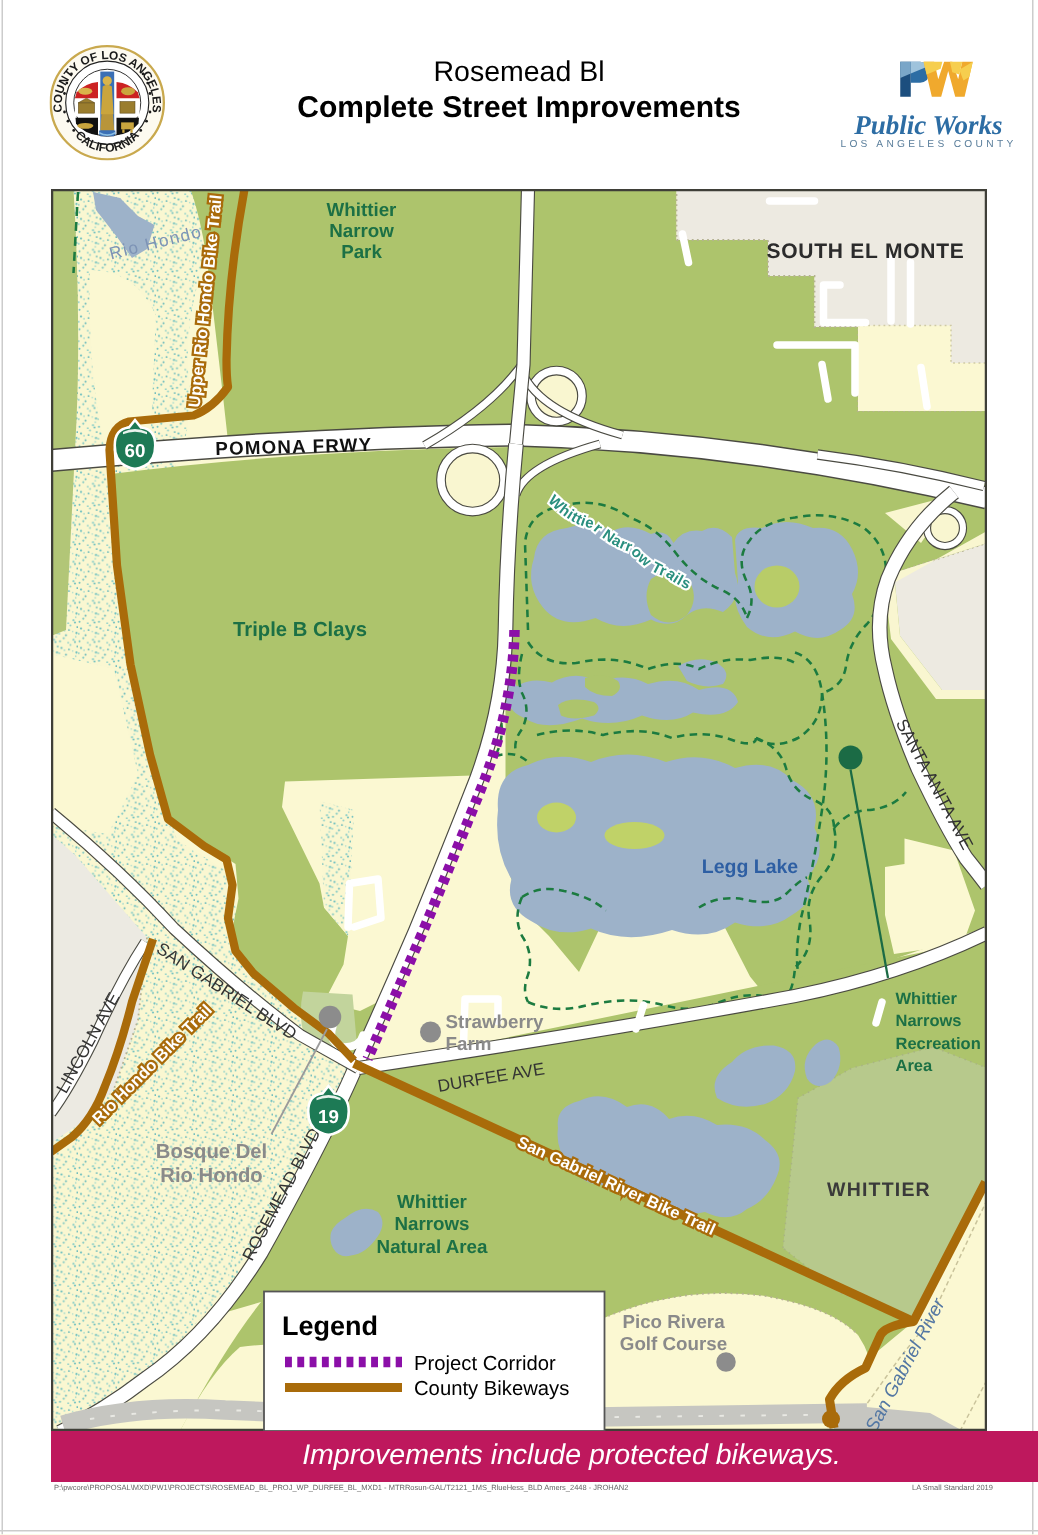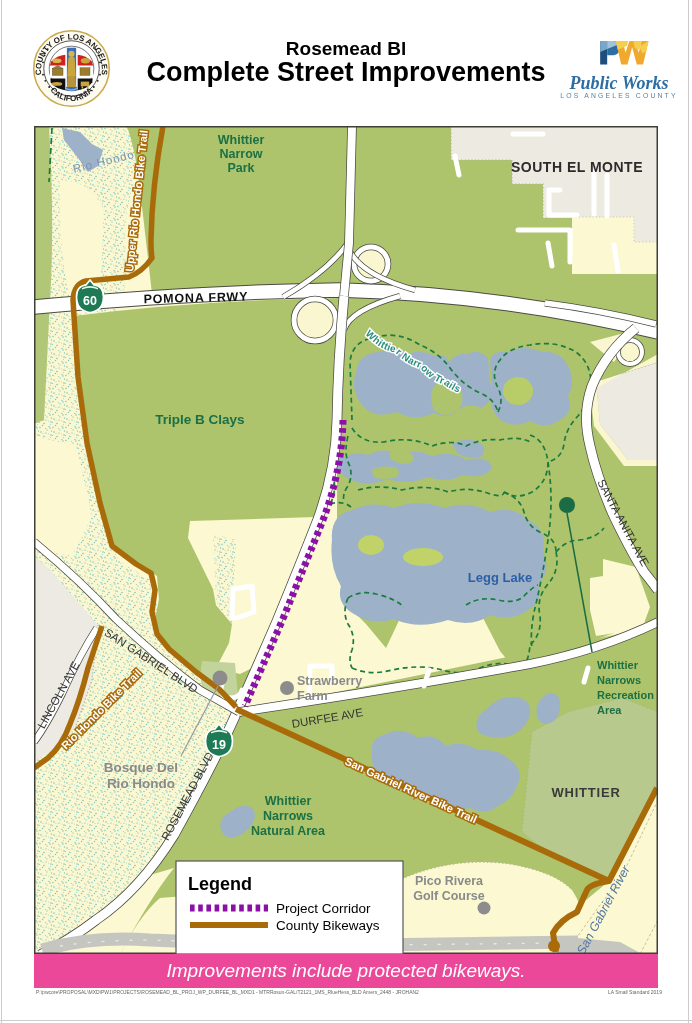--- a/index.html
+++ b/index.html
@@ -69,22 +69,22 @@
         <circle cx="85" cy="33" r="1.2"></circle>
         <circle cx="81" cy="25" r="1.2"></circle>
     <circle cx="87" cy="58" r="1.2"></circle>
         <circle cx="84" cy="66" r="1.2"></circle>
         <circle cx="79" cy="74" r="1.2"></circle>
   </g>
 </svg>
 </div>
 
 <div class="abs" style="left:96px;top:37px;width:500px;text-align:center;color:#000;">
-  <div style="font-size:19px;font-weight:bold;line-height:23px;">Rosemead Bl</div>
-  <div style="font-size:27px;font-weight:bold;line-height:25px;">Complete Street Improvements</div>
+  <div style="font-size:19px;font-weight:normal;line-height:23px;">Rosemead Bl</div>
+  <div style="font-size:20px;font-weight:bold;line-height:25px;">Complete Street Improvements</div>
 </div>
 
 <div class="abs" style="left:559px;top:33px;width:132px;height:72px;">
 <svg width="132" height="72" viewBox="0 0 132 72">
   <g transform="translate(24 5) scale(0.78)">
     <path d="M 22 4 h 9 v 30 h -9 z" fill="#1c4e7e"></path>
     <path d="M 22 4 h 9 v 10 l -9 4 z" fill="#7aa6c8"></path>
     <path d="M 31 4 h 8 q 8 1 8 9 q 0 8 -8 9 h -8 z" fill="#2d6da4"></path>
     <path d="M 31 4 h 8 q 5 0.5 7 4 l -15 6 z" fill="#9fc3dc"></path>
     <path d="M 42 4 l 7 30 h 8 l 6 -22 6 22 h 8 l 7 -30 h -9 l -3.5 15 -5 -15 h -7 l -5 15 -3.5 -15 z" fill="#f0a92d"></path>
@@ -428,18 +428,18 @@
     <rect x="176" y="861" width="227" height="93" fill="#ffffff" stroke="#555555" stroke-width="1.2"></rect>
     <text x="188" y="890" fill="#000000" font-size="18" font-weight="bold">Legend</text>
     <path d="M 190 908 L 268 908" stroke="#8b0fa8" stroke-width="7" stroke-dasharray="4.6 3.6" fill="none"></path>
     <text x="276" y="913" fill="#000000" font-size="13.5">Project Corridor</text>
     <path d="M 190 925 L 268 925" stroke="#a96b0a" stroke-width="6" fill="none"></path>
     <text x="276" y="930" fill="#000000" font-size="13.5">County Bikeways</text>
   </g>
 </svg>
 </div>
 
-<div class="abs" style="left:34px;top:954px;width:624px;height:34px;background:#ec4899;color:#fff;
-     font-style:italic;font-size:19px;text-align:center;line-height:33px;">Improvements include protected bikeways.</div>
+<div class="abs" style="left:34px;top:954px;width:624px;height:34px;background:#be185d;color:#fff;
+     font-style:italic;font-size:19px;text-align:center;line-height:33px;padding-left:35px;">Improvements include protected bikeways.</div>
 
 <div class="abs" style="left:36px;top:989px;font-size:5px;color:#666;letter-spacing:0;">P:\pwcore\PROPOSAL\MXD\PW1\PROJECTS\ROSEMEAD_BL_PROJ_WP_DURFEE_BL_MXD1 - MTRRosun-GAL/T2121_1MS_RlueHess_BLD Amers_2448 - JROHAN2</div>
 
 <div class="abs" style="left:608px;top:989px;font-size:5px;color:#666;">LA Small Standard 2019</div>
 
 </body></html>

